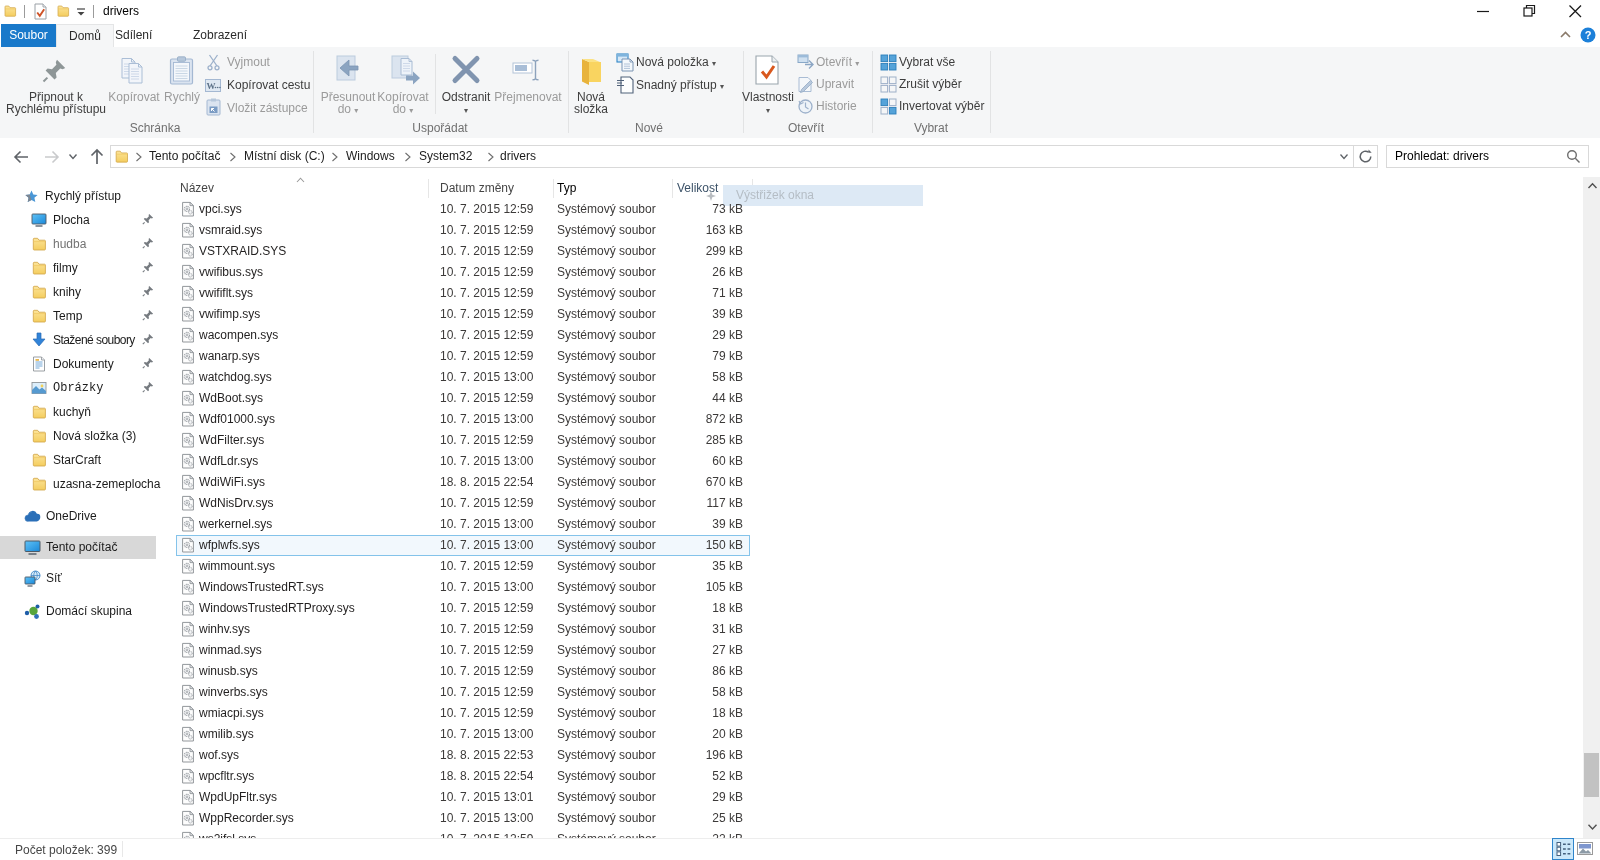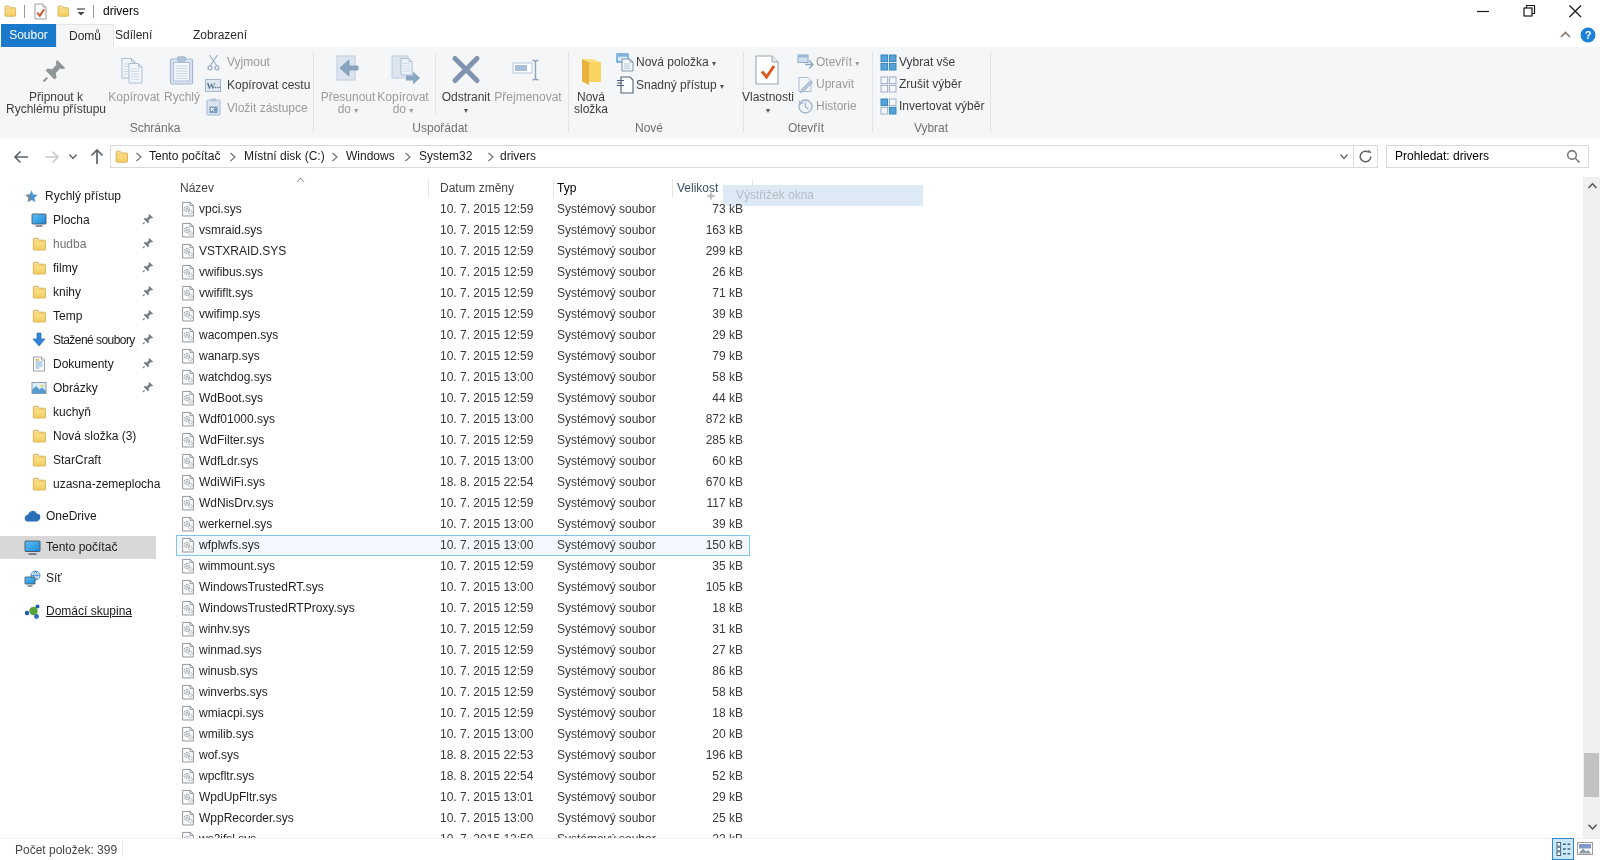--- a/index.html
+++ b/index.html
@@ -333,21 +333,21 @@
   </svg>
 <div class="a" style="left:53px;top:353px;height:22px;line-height:22px;color:#1b1b1b;">Dokumenty</div>
 <svg class="a" style="left:142px;top:357px" width="12" height="12" viewBox="0 0 12 12">
     <use href="#pinS"></use>
   </svg>
 <svg class="a" style="left:31px;top:380px" width="16" height="16" viewBox="0 0 16 16">
 <rect x="1" y="2.5" width="14" height="11" fill="#dceefb" stroke="#8f9499" stroke-width="0.9"></rect>
 <path d="M1 10 l4-4 3.5 3.5 2.5-2 4 3.5 V13.5 H1 z" fill="#569ad0"></path>
 <circle cx="11" cy="6" r="1.4" fill="#f3d25a"></circle>
   </svg>
-<div class="a" style="left:53px;top:377px;height:22px;line-height:22px;color:#1b1b1b;">Obrázky</div>
+<div class="a" style="left:53px;top:377px;height:22px;line-height:22px;color:#1b1b1b;font-family:Liberation Mono, monospace;">Obrázky</div>
 <svg class="a" style="left:142px;top:381px" width="12" height="12" viewBox="0 0 12 12">
     <use href="#pinS"></use>
   </svg>
 <svg class="a" style="left:31px;top:404px" width="16" height="16" viewBox="0 0 16 16">
     <use href="#foldr"></use>
   </svg>
 <div class="a" style="left:53px;top:401px;height:22px;line-height:22px;color:#1b1b1b;">kuchyň</div>
 <svg class="a" style="left:31px;top:428px" width="16" height="16" viewBox="0 0 16 16">
     <use href="#foldr"></use>
   </svg>
@@ -377,21 +377,21 @@
 <rect x="1" y="7" width="10" height="7" rx="0.6" fill="url(#scr)" stroke="#4e5a66" stroke-width="0.9"></rect>
 <path d="M3.5 16 h5" stroke="#4e5a66" stroke-width="1.2"></path>
   </svg>
 <div class="a" style="left:46px;top:567px;height:22px;line-height:22px;color:#1b1b1b;text-align:right;">Síť</div>
 <svg class="a" style="left:24px;top:603px" width="17" height="17" viewBox="0 0 17 17">
 <circle cx="9.5" cy="8" r="4.2" fill="#57a53c"></circle>
 <circle cx="3" cy="10" r="2.2" fill="#1f5ea8"></circle>
 <circle cx="13.5" cy="3.5" r="2" fill="#1f5ea8"></circle>
 <circle cx="12.5" cy="13.5" r="2.4" fill="#2f6fb8"></circle>
   </svg>
-<div class="a" style="left:46px;top:600px;height:22px;line-height:22px;color:#1b1b1b;text-decoration:underline;">Domácí skupina</div>
+<div class="a" style="left:46px;top:600px;height:22px;line-height:22px;color:#1b1b1b;">Domácí skupina</div>
 <div class="a" style="left:180px;top:181px;color:#454545;">Název</div>
 <div class="a" style="left:440px;top:181px;color:#454545;">Datum změny</div>
 <div class="a" style="left:557px;top:181px;color:#000000;">Typ</div>
 <div class="a" style="left:677px;top:181px;color:#3c5268;">Velikost</div>
 <svg class="a" style="left:296px;top:177px" width="9" height="6" viewBox="0 0 9 6">
     <path d="M1 5 L4.5 1.2 8 5" fill="none" stroke="#9a9a9a" stroke-width="1.1"></path>
   </svg>
 <div class="a" style="left:428px;top:179px;width:1px;height:19px;background:#e6e6e6"></div>
 <div class="a" style="left:553px;top:179px;width:1px;height:19px;background:#e6e6e6"></div>
 <div class="a" style="left:672px;top:179px;width:1px;height:19px;background:#e6e6e6"></div>

